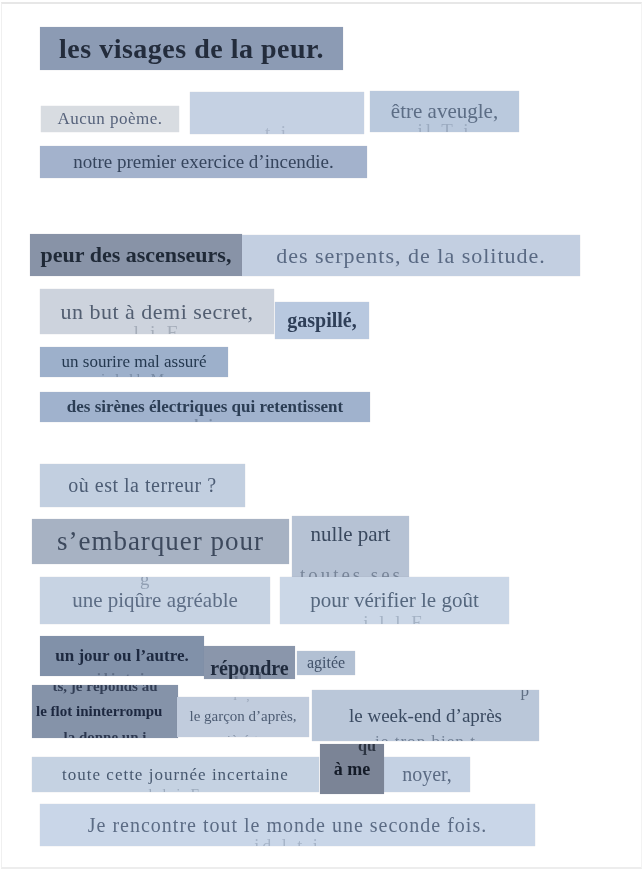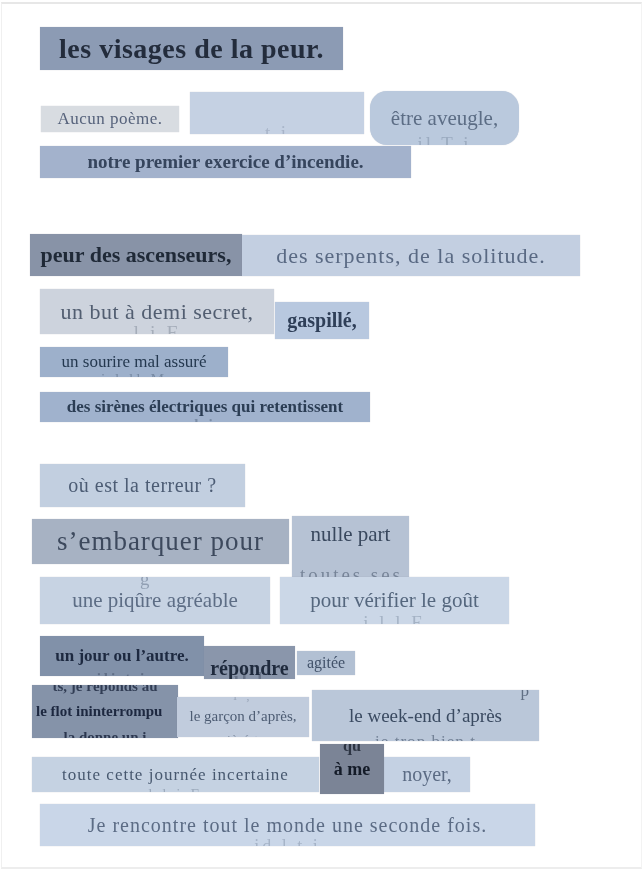--- a/index.html
+++ b/index.html
@@ -13,22 +13,22 @@
          box-shadow:0 0 1px rgba(120,130,150,.35);}
   .strip .main{position:relative;z-index:1;}
   .cut{position:absolute;left:8px;right:8px;text-align:center;line-height:1;
        opacity:.32;font-size:.9em;letter-spacing:3px;}
   .cut-top{top:-8px;}
   .cut-bottom{bottom:-9px;}
 
   .s1 {left:38px;top:23px;width:303px;height:43px;font-size:28px;font-weight:700;letter-spacing:.5px;}
   .s2 {left:39px;top:102px;width:138px;height:26px;font-size:17px;letter-spacing:.5px;}
   .s3 {left:188px;top:88px;width:174px;height:42px;font-size:21px;letter-spacing:1px;}
-  .s4 {left:368px;top:87px;width:149px;height:54px;font-size:21px;border-radius:17px;}
-  .s5 {left:38px;top:142px;width:371px;height:32px;font-size:19px;font-weight:700;}
+  .s4 {left:368px;top:87px;width:149px;height:41px;font-size:21px;}
+  .s5 {left:38px;top:142px;width:327px;height:32px;font-size:19px;font-weight:400;}
   .s6 {left:38px;top:184px;width:176px;height:31px;font-size:19px;font-weight:700;}
   .s7 {left:28px;top:230px;width:212px;height:42px;font-size:22px;font-weight:700;}
   .s8 {left:240px;top:231px;width:338px;height:41px;font-size:22px;letter-spacing:1px;}
   .s9 {left:38px;top:285px;width:234px;height:45px;font-size:22px;letter-spacing:.5px;}
   .s10{left:273px;top:298px;width:94px;height:37px;font-size:20px;font-weight:700;}
   .s11{left:38px;top:343px;width:188px;height:30px;font-size:17px;font-weight:400;}
   .s12{left:38px;top:388px;width:330px;height:30px;font-size:17px;font-weight:700;}
   .s13{left:38px;top:460px;width:205px;height:43px;font-size:20px;letter-spacing:.5px;}
   .s14{left:30px;top:515px;width:257px;height:45px;font-size:27px;letter-spacing:1px;}
   .s15{left:290px;top:512px;width:117px;height:55px;font-size:21px;align-items:flex-start;padding-top:7px;}
@@ -45,21 +45,21 @@
   .s26{left:382px;top:753px;width:86px;height:35px;font-size:20px;}
   .s27{left:38px;top:800px;width:495px;height:42px;font-size:20px;letter-spacing:1px;}
 
   .s15 .cut-bottom{opacity:.5;bottom:-7px;}
   .s16 .cut-top{left:100px;right:auto;opacity:.5;top:-7px;}
   .s21 .cut-top{opacity:.8;top:-6px;font-size:1em;letter-spacing:0;}
   .s21 .cut-bottom{opacity:.85;bottom:-7px;font-size:1em;letter-spacing:0;}
   .s22 .cut-bottom{opacity:.5;letter-spacing:1px;}
   .s23 .cut-top{left:auto;right:10px;opacity:.7;top:-8px;letter-spacing:0;}
   .s23 .cut-bottom{opacity:.55;letter-spacing:1px;}
-  .s25 .cut-top{opacity:.75;top:-6px;letter-spacing:0;}
+  .s25 .cut-top{opacity:.75;top:-6px;letter-spacing:0;text-align:right;}
 </style>
 </head>
 <body>
 
 <div class="page">
 
   <div class="strip s1" style="background:#8c9bb4;color:#232c3c">
     <span class="main">les visages de la peur.</span>
   </div>
 

